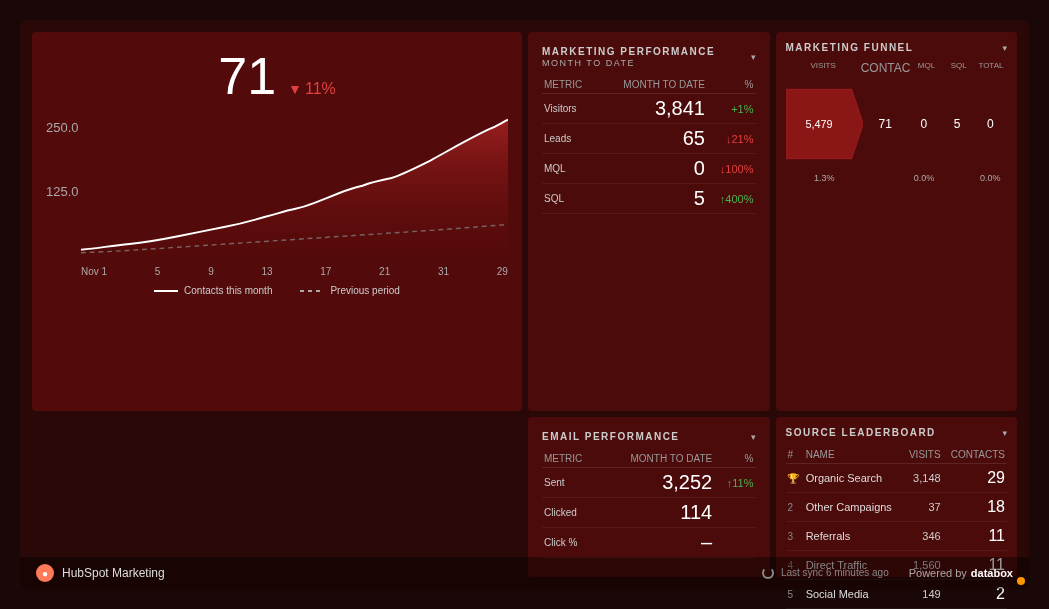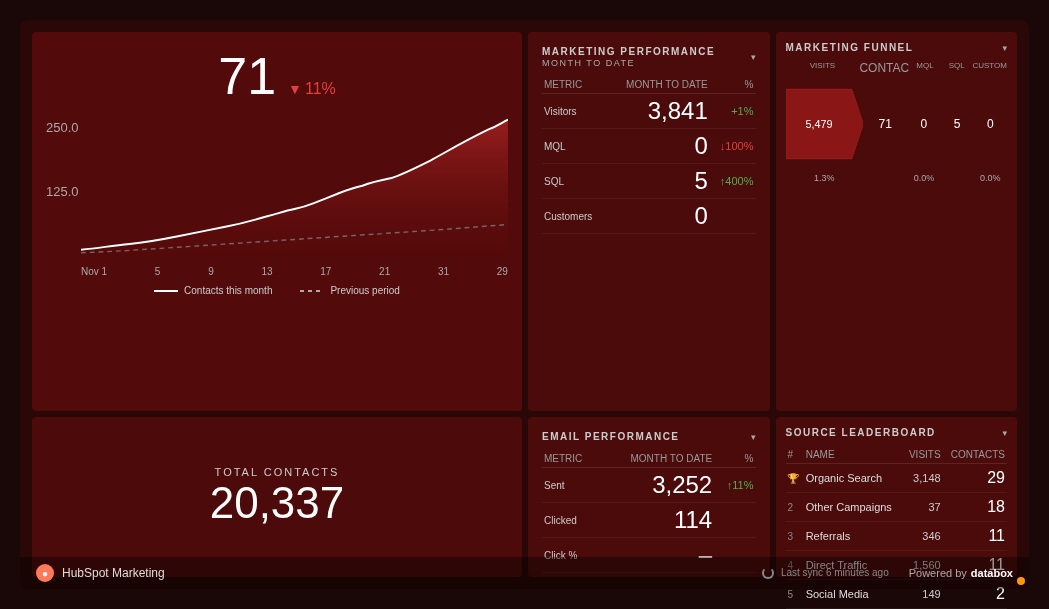--- a/index.html
+++ b/index.html
@@ -201,21 +201,21 @@
     }
     table th.right { text-align: right; }
     table td {
       color: #eee;
       padding: 5px 2px;
       border-bottom: 1px solid rgba(255,255,255,0.06);
     }
     table td.metric-name { color: #ccc; font-size: 10px; }
     table td.big-val {
       text-align: right;
-      font-size: 24px;
+      font-size: 20px;
       font-weight: 300;
       color: #fff;
       padding: 3px 2px;
     }
     table td.pct { text-align: right; font-size: 11px; }
     .up { color: #4caf50; }
     .down { color: #e04040; }
     
     .source-table td.num { color: #888; font-size: 10px; text-align: left; }
     .source-table td.name { color: #ddd; font-size: 11px; }
@@ -338,24 +338,20 @@
           <div class="legend-line solid"></div>
           <span>Contacts this month</span>
         </div>
         <div class="legend-item">
           <div class="legend-line dashed"></div>
           <span>Previous period</span>
         </div>
       </div>
     </div>
 
-    <div class="panel total-panel" style="grid-column:1;grid-row:2;">
-      <div class="label">TOTAL CONTACTS</div>
-      <div class="value">20,337</div>
-    </div>
 
     <div class="panel mktg-panel" style="grid-column:2;grid-row:1;">
       <div class="panel-header">
         <span class="panel-header-title">
           <b>MARKETING PERFORMANCE</b>
           <span style="font-size:9px;">MONTH TO DATE</span>
         </span>
         <span class="panel-header-dropdown">▾</span>
       </div>
       <table>
@@ -366,33 +362,33 @@
             <th class="right">%</th>
           </tr>
         </thead>
         <tbody id="mktg-tbody">
         <tr>
       <td class="metric-name">Visitors</td>
       <td class="big-val">3,841</td>
       <td class="pct up">+1%</td>
     </tr>
             <tr>
+      <td class="metric-name">Leads</td>
+      <td class="big-val">65</td>
+      <td class="pct down">↓21%</td>
+    </tr>
+            <tr>
       <td class="metric-name">MQL</td>
       <td class="big-val">0</td>
       <td class="pct down">↓100%</td>
     </tr>
             <tr>
       <td class="metric-name">SQL</td>
       <td class="big-val">5</td>
       <td class="pct up">↑400%</td>
-    </tr>
-            <tr>
-      <td class="metric-name">Customers</td>
-      <td class="big-val">0</td>
-      <td class="pct "></td>
     </tr>
           </tbody>
       </table>
     </div>
 
     <div class="panel email-panel" style="grid-column:2;grid-row:2;">
       <div class="panel-header">
         <span class="panel-header-title">
           <b>EMAIL PERFORMANCE</b>
         </span>
@@ -435,21 +431,21 @@
         <span class="panel-header-dropdown">▾</span>
       </div>
       <div style="display:flex;align-items:center;margin-top:4px;">
 
         <div style="display:flex;width:100%;flex-direction:column;">
           <div style="display:flex;width:100%;margin-bottom:4px;">
             <div style="flex:1.4;text-align:center;color:#999;font-size:8px;">VISITS</div>
             <div style="flex:0.8;text-align:center;color:#999;font-size:12px;">CONTAC</div>
             <div style="flex:0.6;text-align:center;color:#999;font-size:8px;">MQL</div>
             <div style="flex:0.6;text-align:center;color:#999;font-size:8px;">SQL</div>
-            <div style="flex:0.6;text-align:center;color:#999;font-size:8px;">CUSTOM</div>
+            <div style="flex:0.6;text-align:center;color:#999;font-size:8px;">TOTAL</div>
           </div>
           <div style="display:flex;width:100%;align-items:center;height:90px;">
 
             <div style="flex:1.4;position:relative;height:90px;display:flex;align-items:center;justify-content:center;">
               <svg width="100%" height="90" viewBox="0 0 100 90">
                 <polygon points="0,0 85,0 100,45 85,90 0,90" fill="rgba(180,30,30,0.6)" stroke="rgba(200,50,50,0.4)" stroke-width="1"></polygon>
                 <text x="25" y="50" fill="white" font-size="14" font-weight="300">5,479</text>
               </svg>
             </div>
             <div style="flex:0.8;display:flex;flex-direction:column;align-items:center;justify-content:center;">

